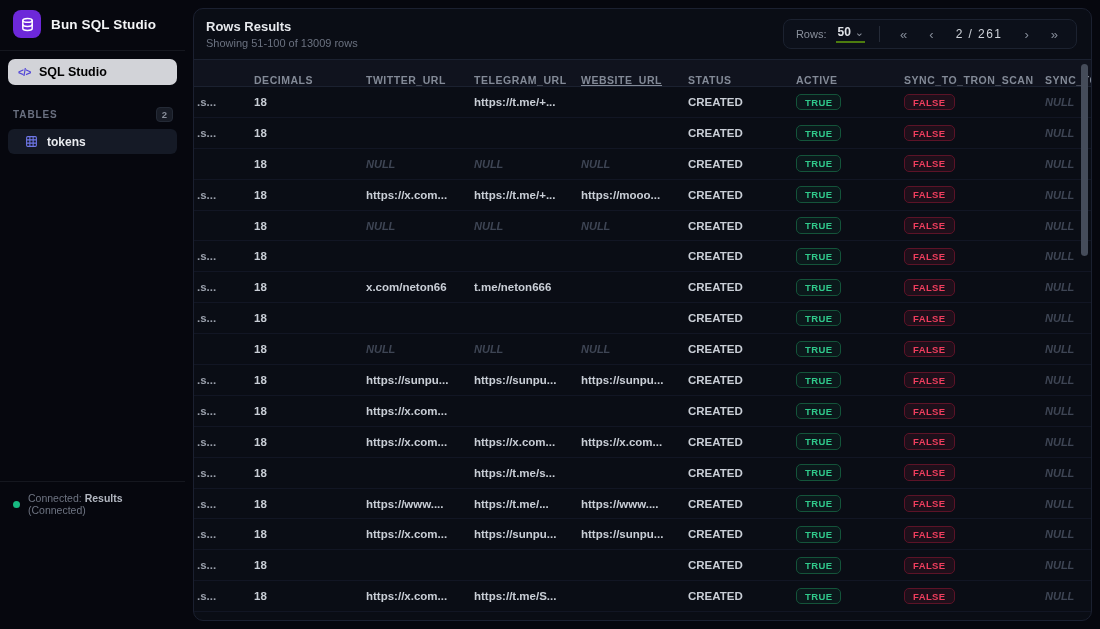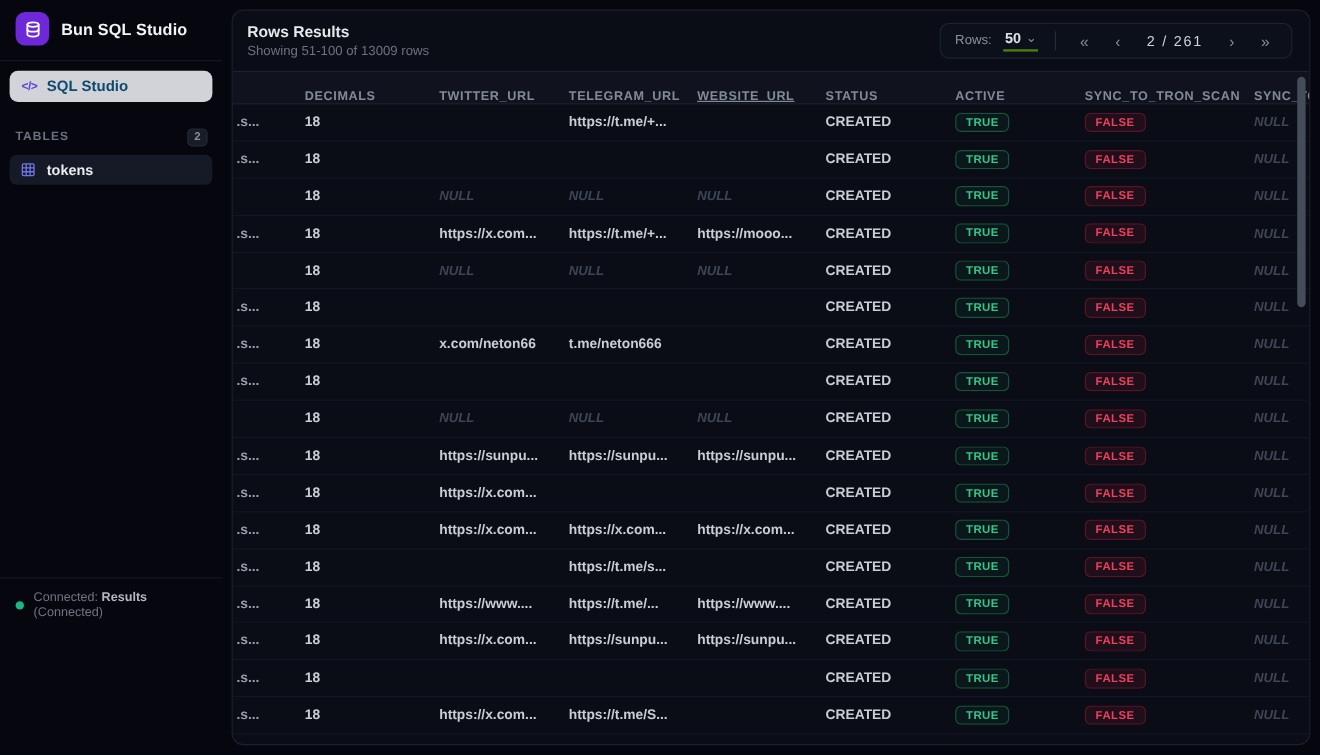--- a/index.html
+++ b/index.html
@@ -10,29 +10,29 @@
   .sidebar { position:absolute; left:0; top:0; width:185px; height:528px;
     background:#06070e; display:flex; flex-direction:column; }
   .brand { display:flex; align-items:center; gap:10px; padding:10px 12px 12px 13px; }
   .logo { width:28px; height:28px; border-radius:8px; background:#6d28d9;
     display:flex; align-items:center; justify-content:center; flex:none; }
   .brand-title { font-size:13.5px; font-weight:bold; color:#f3f4f6; letter-spacing:.01em; }
   .sb-divider { height:1px; background:#15171f; width:100%; }
   .nav-btn { margin:8px; height:26px; border:none; border-radius:7px; background:#d2d3d8;
     display:flex; align-items:center; gap:8px; padding:0 10px; cursor:pointer; }
   .nav-btn .code-ic { color:#5246d8; font-size:10px; font-weight:bold; letter-spacing:-.5px; }
-  .nav-btn .nav-label { color:#0c4a6e; font-size:12.5px; font-weight:bold; }
+  .nav-btn .nav-label { color:#000000; font-size:12.5px; font-weight:bold; }
   .tables-head { display:flex; align-items:center; justify-content:space-between;
     padding:14px 12px 6px 13px; }
   .tables-label { font-size:10px; font-weight:bold; letter-spacing:.09em; color:#6a7080; }
   .count-badge { min-width:17px; height:15px; border-radius:4px; background:#181c26;
     border:1px solid #242a36; color:#8b909c; font-size:9.5px; font-weight:bold;
     display:flex; align-items:center; justify-content:center; padding:0 4px; }
   .tbl-item { margin:1px 8px; height:25px; border-radius:6px; display:flex; align-items:center;
-    gap:9px; padding:0 9px; cursor:pointer; color:#a9aeb8; font-size:12px; }
+    gap:9px; padding:0 17px; cursor:pointer; color:#a9aeb8; font-size:12px; }
   .tbl-item.selected { background:#151a26; color:#e9ebef; font-weight:bold; }
   .tbl-item .grid-ic { flex:none; display:flex; }
   .sb-spacer { flex:1; }
   .conn-bar { border-top:1px solid #15171f; padding:10px 12px 12px 13px;
     display:flex; align-items:center; gap:8px; }
   .conn-dot { width:7px; height:7px; border-radius:50%; background:#17b981; flex:none; }
   .conn-text { font-size:10.5px; color:#6e7482; }
   .conn-text b { color:#b3b8c2; font-weight:bold; }
 
   

